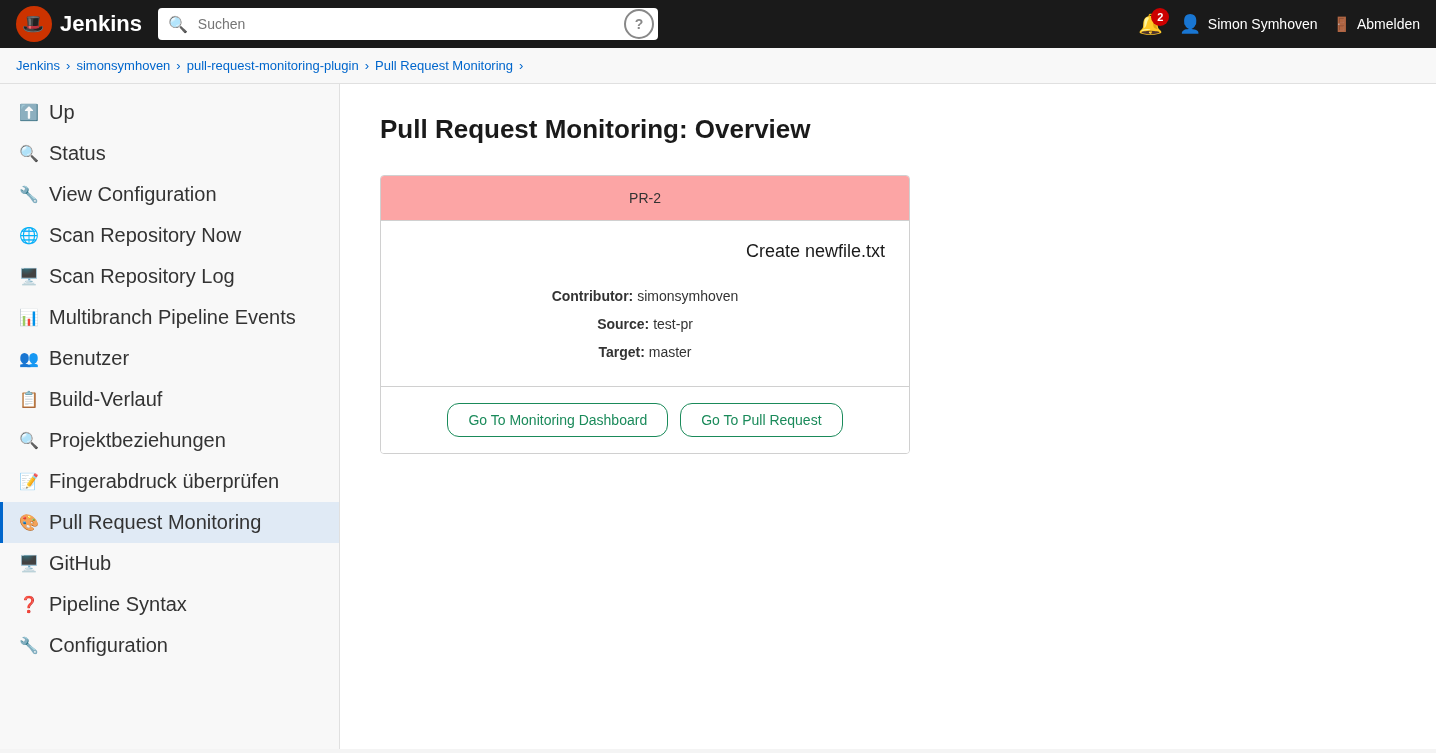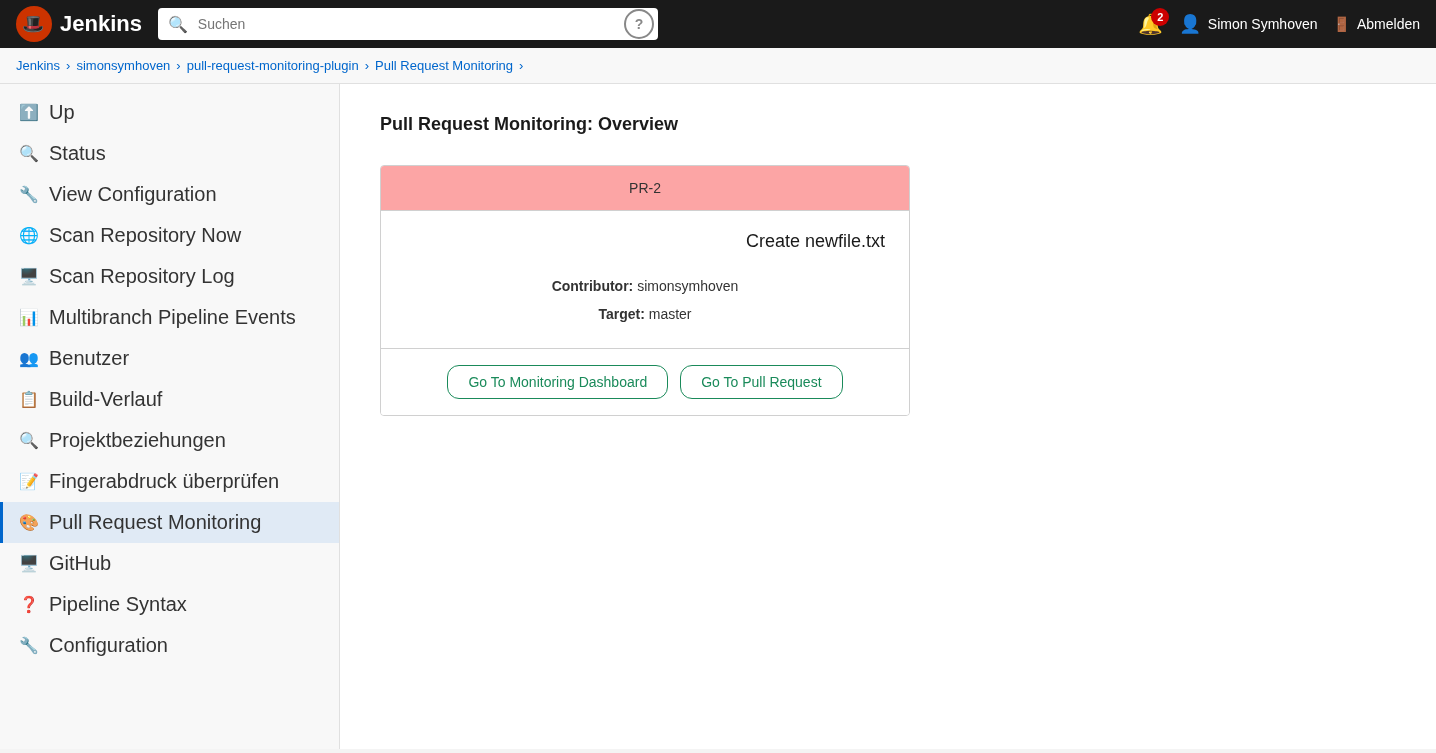--- a/index.html
+++ b/index.html
@@ -179,21 +179,21 @@
     .sidebar-item-label { font-size: 20px; text-align: center; }
 
     
     .main {
       flex: 1;
       overflow-y: auto;
       padding: 30px 40px;
       background: white;
     }
     .page-title {
-      font-size: 18px;
+      font-size: 26px;
       font-weight: bold;
       color: #1a1a1a;
       margin-bottom: 30px;
     }
 
     
     .pr-card {
       border: 1px solid #d0d0d0;
       border-radius: 4px;
       max-width: 530px;
@@ -350,20 +350,24 @@
     <h1 class="page-title">Pull Request Monitoring: Overview</h1>
 
     <div class="pr-card">
       <div class="pr-card-header">PR-2</div>
       <div class="pr-card-body">
         <div class="pr-card-title">Create newfile.txt</div>
         <div class="pr-card-meta">
           <div>
             <strong>Contributor:</strong>
             <span>simonsymhoven</span>
+          </div>
+          <div>
+            <strong>Source:</strong>
+            <span>test-pr</span>
           </div>
           <div>
             <strong>Target:</strong>
             <span>master</span>
           </div>
         </div>
       </div>
       <div class="pr-card-footer">
         <button class="btn">Go To Monitoring Dashboard</button>
         <button class="btn">Go To Pull Request</button>

